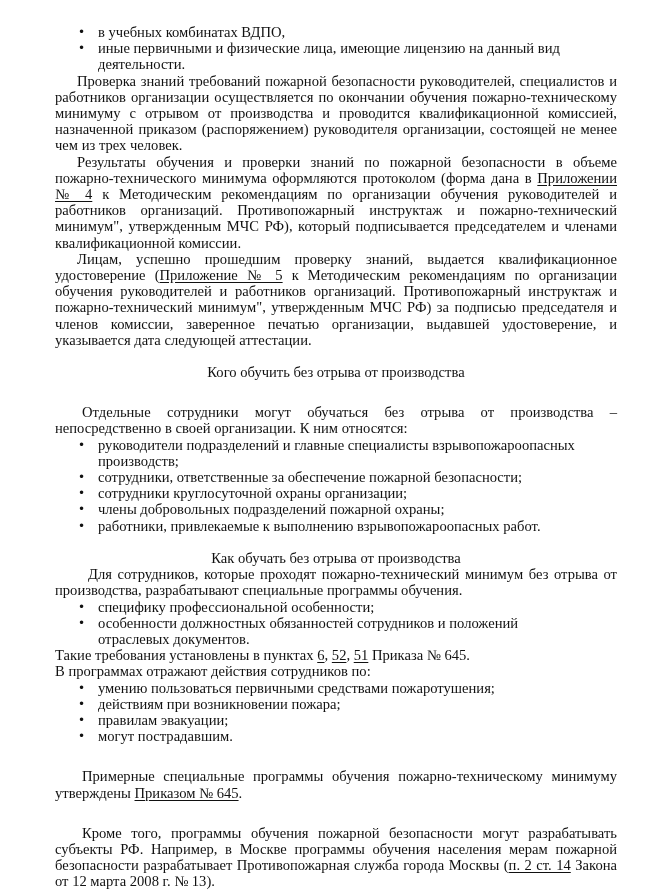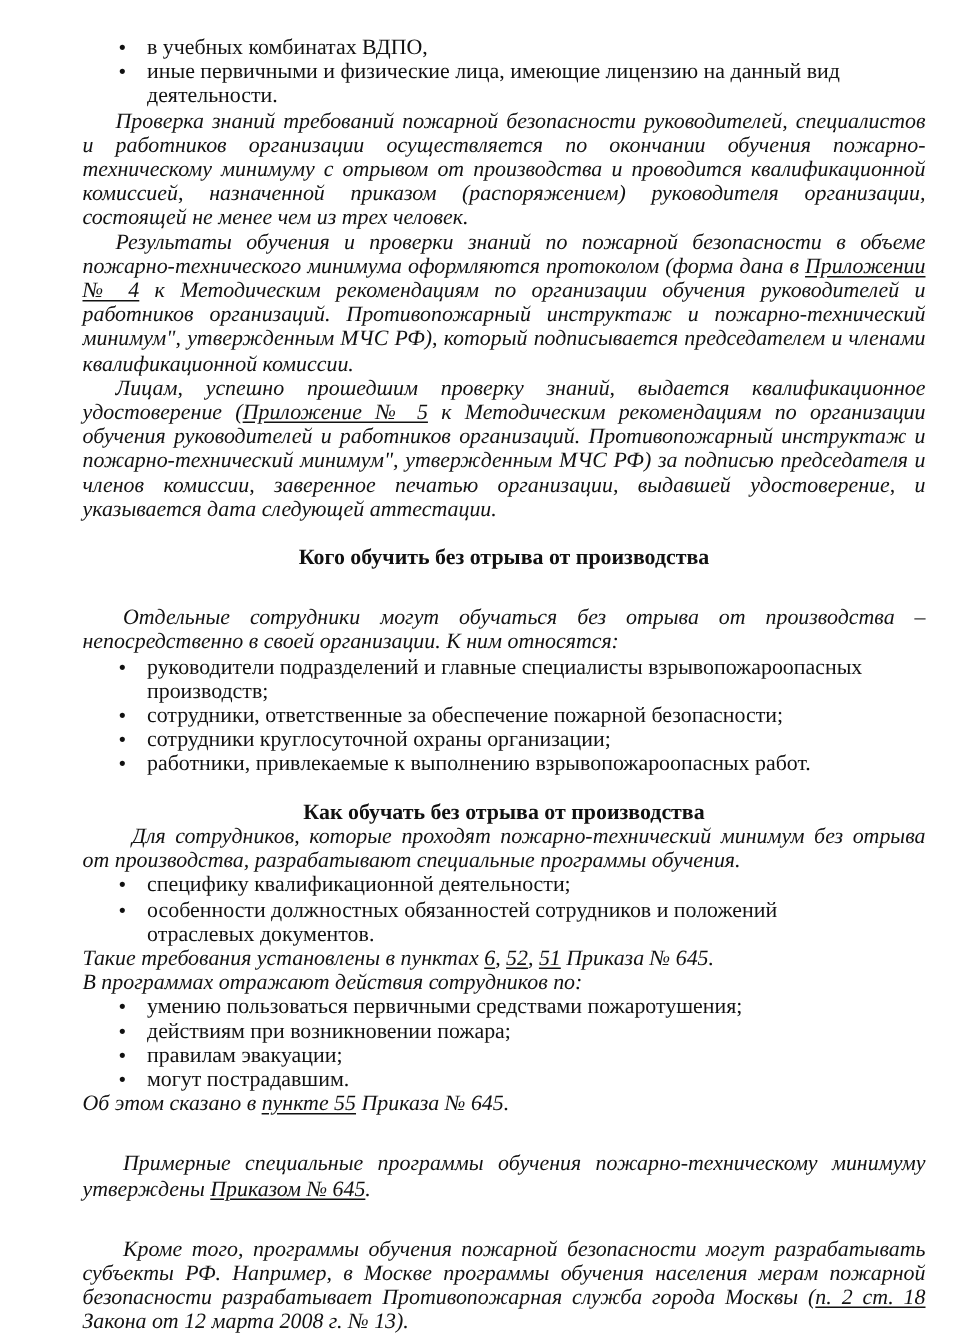--- a/index.html
+++ b/index.html
@@ -39,31 +39,30 @@
       position: absolute;
       left: 23px;
       top: 0;
       font-family: "DejaVu Sans", sans-serif;
       font-size: 12px;
     }
     p {
       margin: 0;
       text-align: justify;
       text-align-last: left;
-      font-style: italic;
     }
     p.indent { text-indent: 22px; }
     p.indent-wide { text-indent: 33px; }
     p.indent-md { text-indent: 27px; margin-top: 24px; }
     p.noindent { text-indent: 0; }
     h3 {
       margin: 16px 0 0 0;
       font-size: 14.6px;
       line-height: 16.2px;
-      font-weight: bold;
+      font-weight: normal;
       text-align: center;
     }
     a.link {
       color: #111111;
       text-decoration: underline;
       text-underline-offset: 2px;
     }
   </style>
 </head>
 <body>
@@ -82,43 +81,43 @@
   <p class="indent"><span>Лицам, успешно прошедшим проверку знаний, выдается квалификационное удостоверение (</span><a class="link">Приложение № 5</a><span> к Методическим рекомендациям по организации обучения руководителей и работников организаций. Противопожарный инструктаж и пожарно-технический минимум", утвержденным МЧС РФ) за подписью председателя и членов комиссии, заверенное печатью организации, выдавшей удостоверение, и указывается дата следующей аттестации.</span></p>
 
   <h3>Кого обучить без отрыва от производства</h3>
 
   <p class="indent-md">Отдельные сотрудники могут обучаться без отрыва от производства – непосредственно в своей организации. К ним относятся:</p>
 
   <ul class="bullets">
     <li>руководители подразделений и главные специалисты взрывопожароопасных производств;</li>
     <li>сотрудники, ответственные за обеспечение пожарной безопасности;</li>
     <li>сотрудники круглосуточной охраны организации;</li>
+    <li>члены добровольных подразделений пожарной охраны;</li>
     <li>работники, привлекаемые к выполнению взрывопожароопасных работ.</li>
   </ul>
 
   <h3>Как обучать без отрыва от производства</h3>
 
   <p class="indent-wide">Для сотрудников, которые проходят пожарно-технический минимум без отрыва от производства, разрабатывают специальные программы обучения.</p>
 
 
   <ul class="bullets">
-    <li>специфику квалификационной деятельности;</li>
+    <li>специфику профессиональной особенности;</li>
     <li>особенности должностных обязанностей сотрудников и положений отраслевых документов.</li>
   </ul>
 
   <p class="noindent"><span>Такие требования установлены в пунктах </span><a class="link">6</a><span>, </span><a class="link">52</a><span>, </span><a class="link">51</a><span> Приказа № 645.</span></p>
 
   <p class="noindent">В программах отражают действия сотрудников по:</p>
 
   <ul class="bullets">
     <li>умению пользоваться первичными средствами пожаротушения;</li>
     <li>действиям при возникновении пожара;</li>
     <li>правилам эвакуации;</li>
     <li>могут пострадавшим.</li>
   </ul>
 
-  <p class="noindent"><span>Об этом сказано в </span><a class="link">пункте 55</a><span> Приказа № 645.</span></p>
 
   <p class="indent-md"><span>Примерные специальные программы обучения пожарно-техническому минимуму утверждены </span><a class="link">Приказом № 645</a><span>.</span></p>
 
-  <p class="indent-md"><span>Кроме того, программы обучения пожарной безопасности могут разрабатывать субъекты РФ. Например, в Москве программы обучения населения мерам пожарной безопасности разрабатывает Противопожарная служба города Москвы (</span><a class="link">п. 2 ст. 18</a><span> Закона от 12 марта 2008 г. № 13).</span></p>
+  <p class="indent-md"><span>Кроме того, программы обучения пожарной безопасности могут разрабатывать субъекты РФ. Например, в Москве программы обучения населения мерам пожарной безопасности разрабатывает Противопожарная служба города Москвы (</span><a class="link">п. 2 ст. 14</a><span> Закона от 12 марта 2008 г. № 13).</span></p>
 
 </div>
 
 </body></html>

